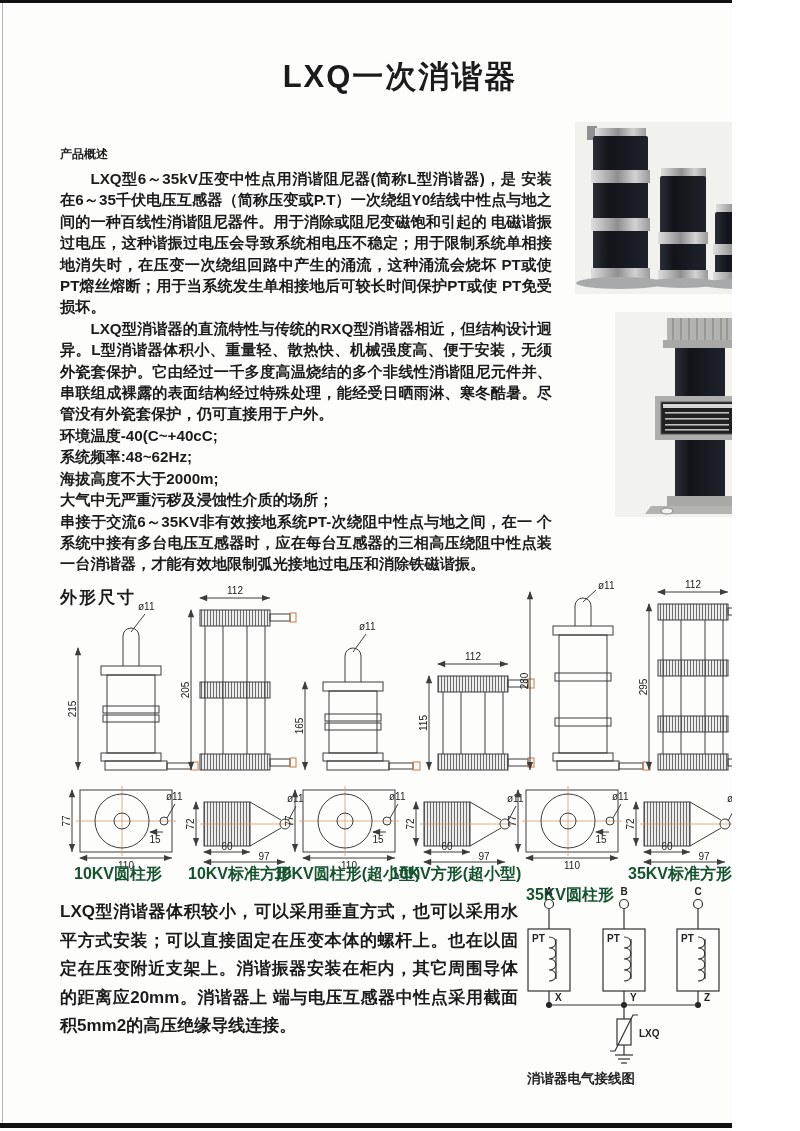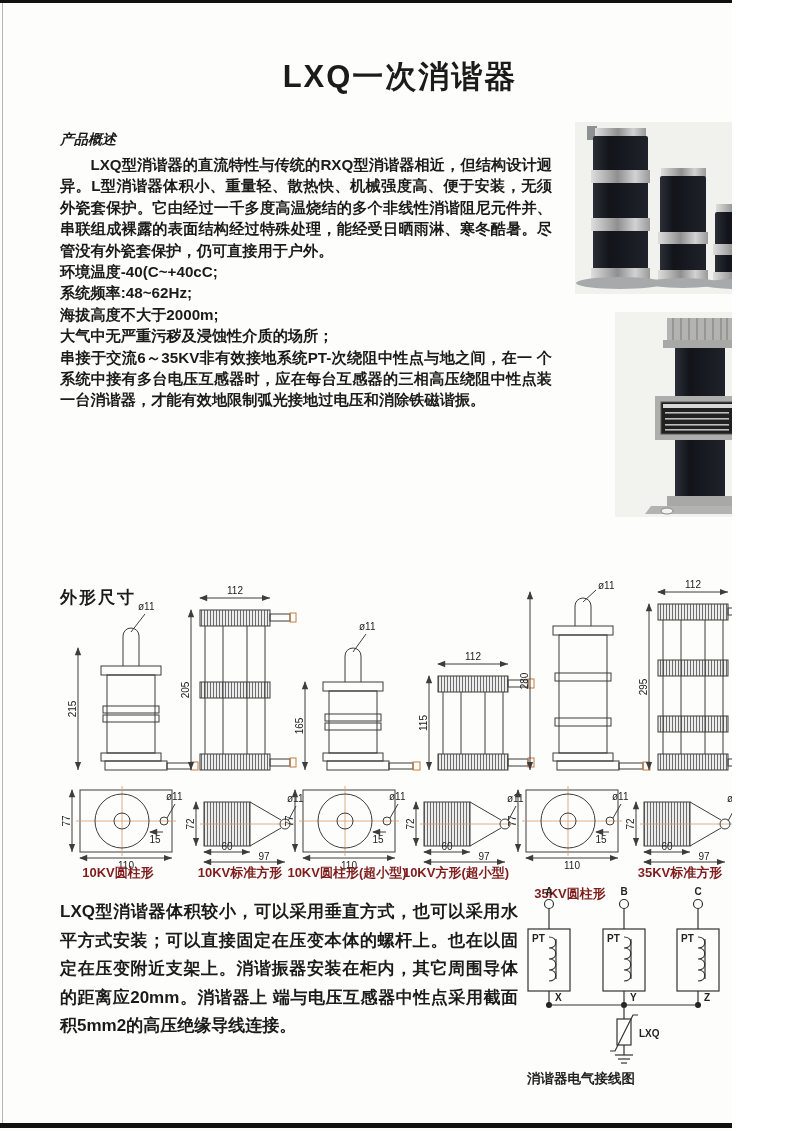--- a/index.html
+++ b/index.html
@@ -5,29 +5,29 @@
   html,body{margin:0;padding:0;background:#fff;}
   .page{position:relative;width:732px;height:1131px;background:#fdfdfc;overflow:hidden;
         font-family:"Liberation Sans",sans-serif;color:#1b1b1b;}
   .bar-top{position:absolute;left:0;top:0;width:800px;height:3px;background:#111;}
   .bar-bottom{position:absolute;left:0;top:1123px;width:800px;height:5px;background:#111;}
   .edge-left{position:absolute;left:2px;top:3px;width:1px;height:1120px;background:#b5b5b5;}
   .edge-right{position:absolute;left:790px;top:3px;width:1px;height:1120px;background:#b5b5b5;}
   .title{position:absolute;left:0;top:56px;width:800px;text-align:center;
          font-size:31px;font-weight:700;letter-spacing:2px;}
   .text-col{position:absolute;left:60px;top:131px;width:492px;}
-  .sec-h{font-size:14px;font-weight:700;margin:0 0 5px 0;font-style:italic;}
+  .sec-h{font-size:12px;font-weight:700;margin:15px 0 5px 0;}
   .para{font-size:15.2px;font-weight:700;line-height:21.4px;text-align:justify;
         text-indent:2em;margin:0;}
   .cond-h{font-size:15.2px;font-weight:700;margin:12px 0 0 0;}
   .cond-item{font-size:15.2px;font-weight:700;line-height:21.4px;text-align:justify;margin:0;}
   .dims-h{position:absolute;left:60px;top:586px;font-size:17px;font-weight:700;letter-spacing:2px;}
   .dims-svg{position:absolute;left:53px;top:578px;}
   .plan-label{position:absolute;top:864px;transform:translateX(-50%);
-              font-size:13px;font-weight:700;white-space:nowrap;color:#7f1d1d;}
+              font-size:16px;font-weight:700;white-space:nowrap;color:#14532d;}
   .install-col{position:absolute;left:60px;top:898px;width:458px;}
   .install-h{font-size:16px;font-weight:700;margin:0 0 6px 0;letter-spacing:2px;}
   .install-body{font-size:17px;font-weight:700;line-height:28.5px;text-align:justify;margin:0;}
   .wiring-svg{position:absolute;left:515px;top:885px;}
   .wiring-caption{position:absolute;left:527px;top:1070px;width:230px;text-align:left;
                   font-size:13.5px;font-weight:700;color:#222;}
   .photo1{position:absolute;left:575px;top:122px;}
   .photo2{position:absolute;left:615px;top:312px;}
   .watermark{position:absolute;left:55px;top:1082px;font-size:26px;letter-spacing:7px;
              color:#c9c9c9;font-weight:400;}
@@ -44,20 +44,21 @@
 
 <div class="page">
   <div class="bar-top"></div>
   <div class="edge-left"></div>
   <div class="edge-right"></div>
 
   <div class="title">LXQ一次消谐器</div>
 
   <div class="text-col">
     <div class="sec-h">产品概述</div>
+    <p class="para">LXQ型6～35kV压变中性点用消谐阻尼器(简称L型消谐器)，是 安装在6～35千伏电压互感器（简称压变或P.T）一次绕组Y0结线中性点与地之间的一种百线性消谐阻尼器件。用于消除或阻尼变磁饱和引起的 电磁谐振过电压，这种谐振过电压会导致系统相电压不稳定；用于限制系统单相接地消失时，在压变一次绕组回路中产生的涌流，这种涌流会烧坏 PT或使PT熔丝熔断；用于当系统发生单相接地后可较长时间保护PT或使 PT免受损坏。</p>
     <p class="para">LXQ型消谐器的直流特性与传统的RXQ型消谐器相近，但结构设计迥 异。L型消谐器体积小、重量轻、散热快、机械强度高、便于安装，无须外瓷套保护。它由经过一千多度高温烧结的多个非线性消谐阻尼元件并、串联组成裸露的表面结构经过特殊处理，能经受日晒雨淋、寒冬酷暑。尽管没有外瓷套保护，仍可直接用于户外。</p>
     <div class="cond-item">环境温度-40(C~+40cC;</div>
     <div class="cond-item">系统频率:48~62Hz;</div>
     <div class="cond-item">海拔高度不大于2000m;</div>
     <div class="cond-item">大气中无严重污秽及浸蚀性介质的场所；</div>
     <div class="cond-item">串接于交流6～35KV非有效接地系统PT-次绕阻中性点与地之间，在一 个系统中接有多台电压互感器时，应在每台互感器的三相高压绕阻中性点装 一台消谐器，才能有效地限制弧光接地过电压和消除铁磁谐振。</div>
   </div>
 
   <svg class="photo1" width="217" height="172" viewBox="0 0 217 172">
     <defs>

